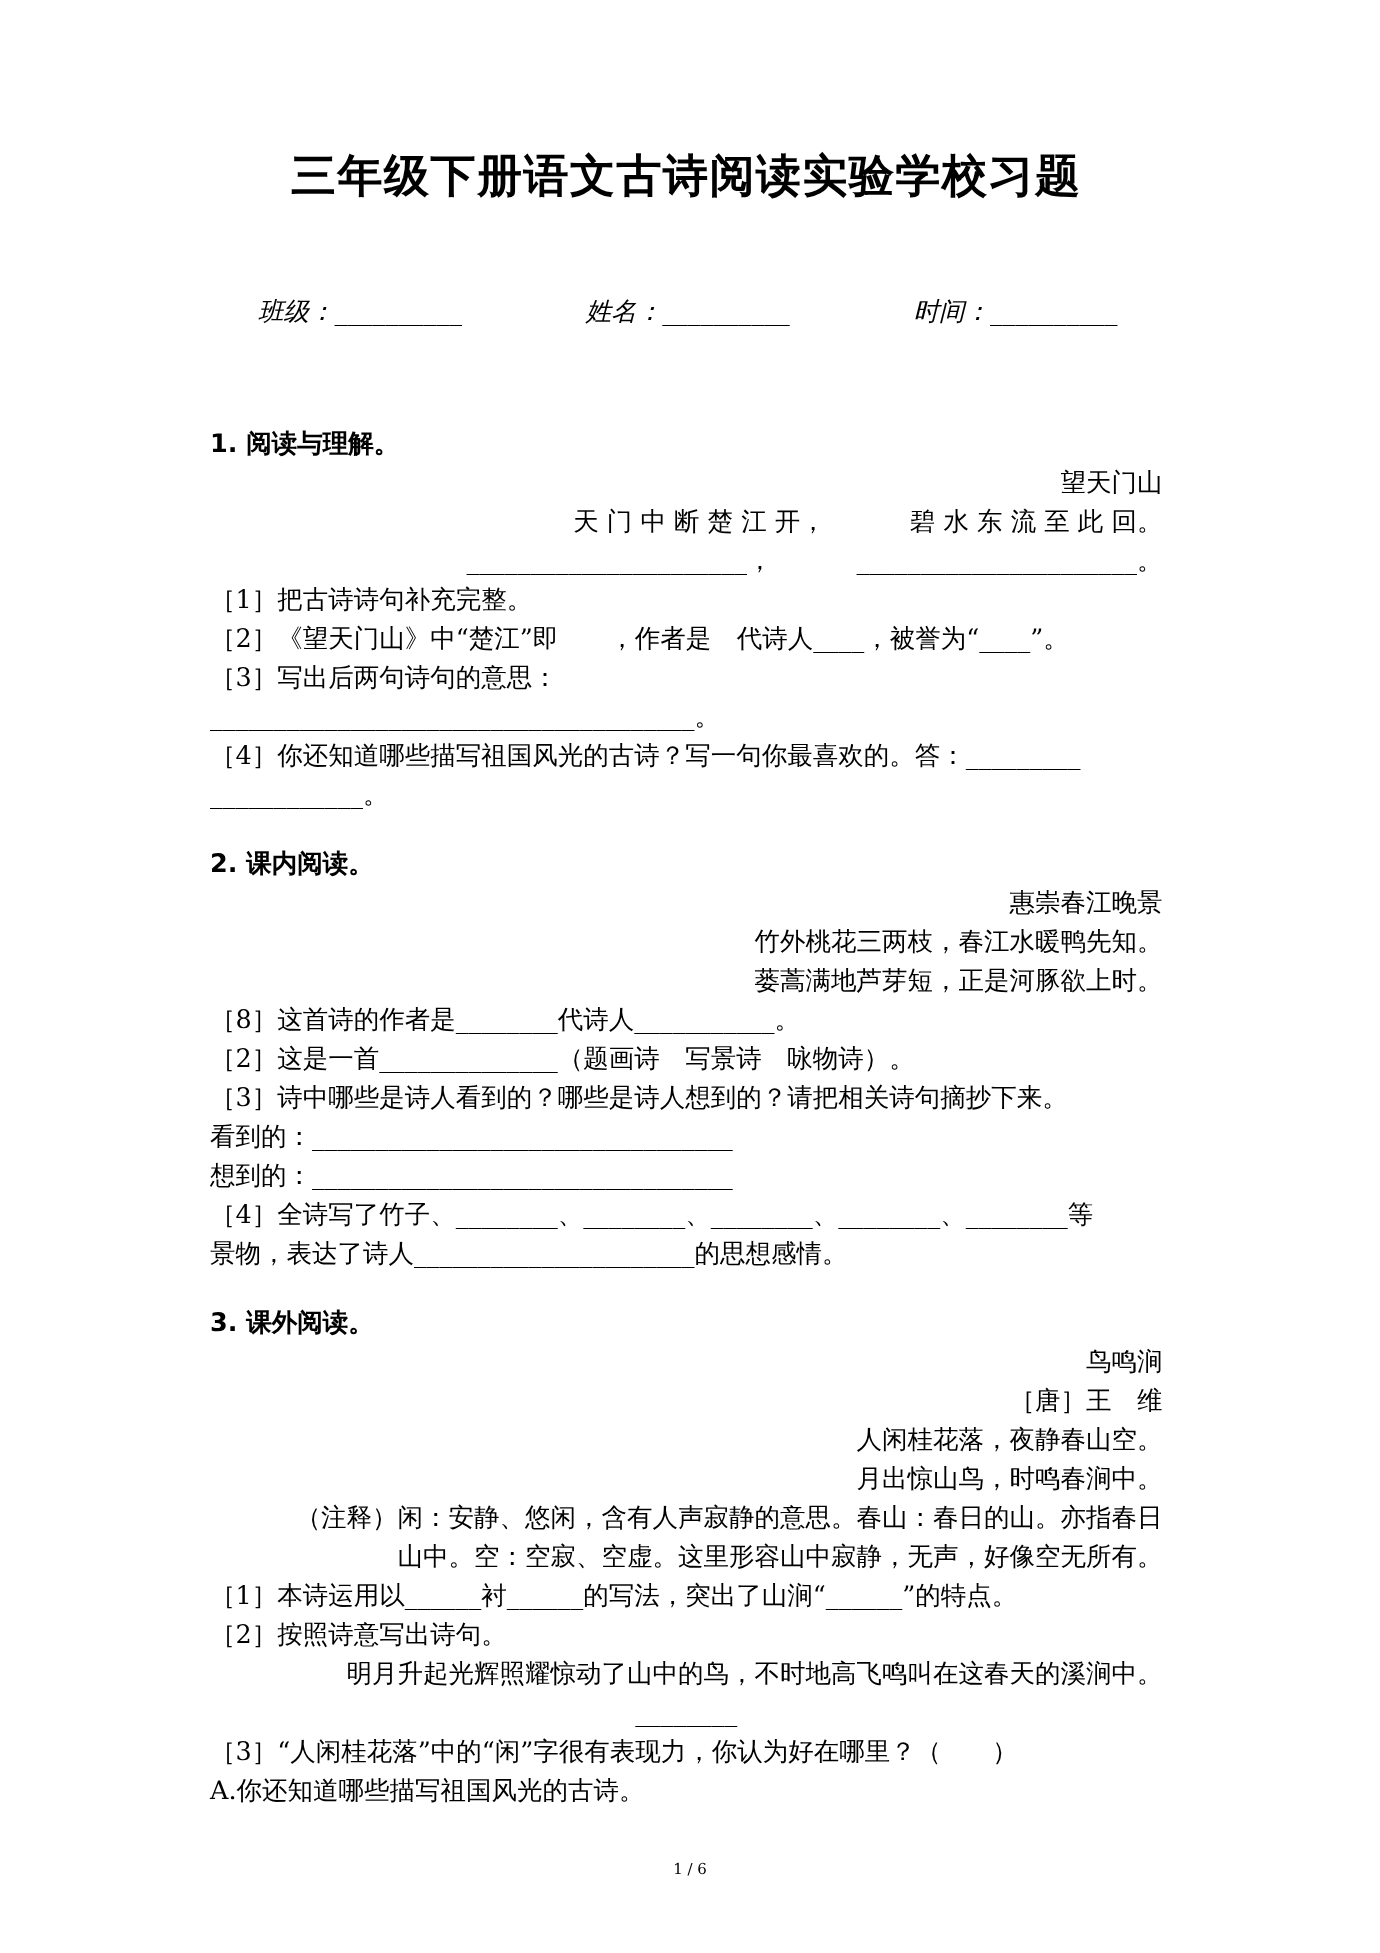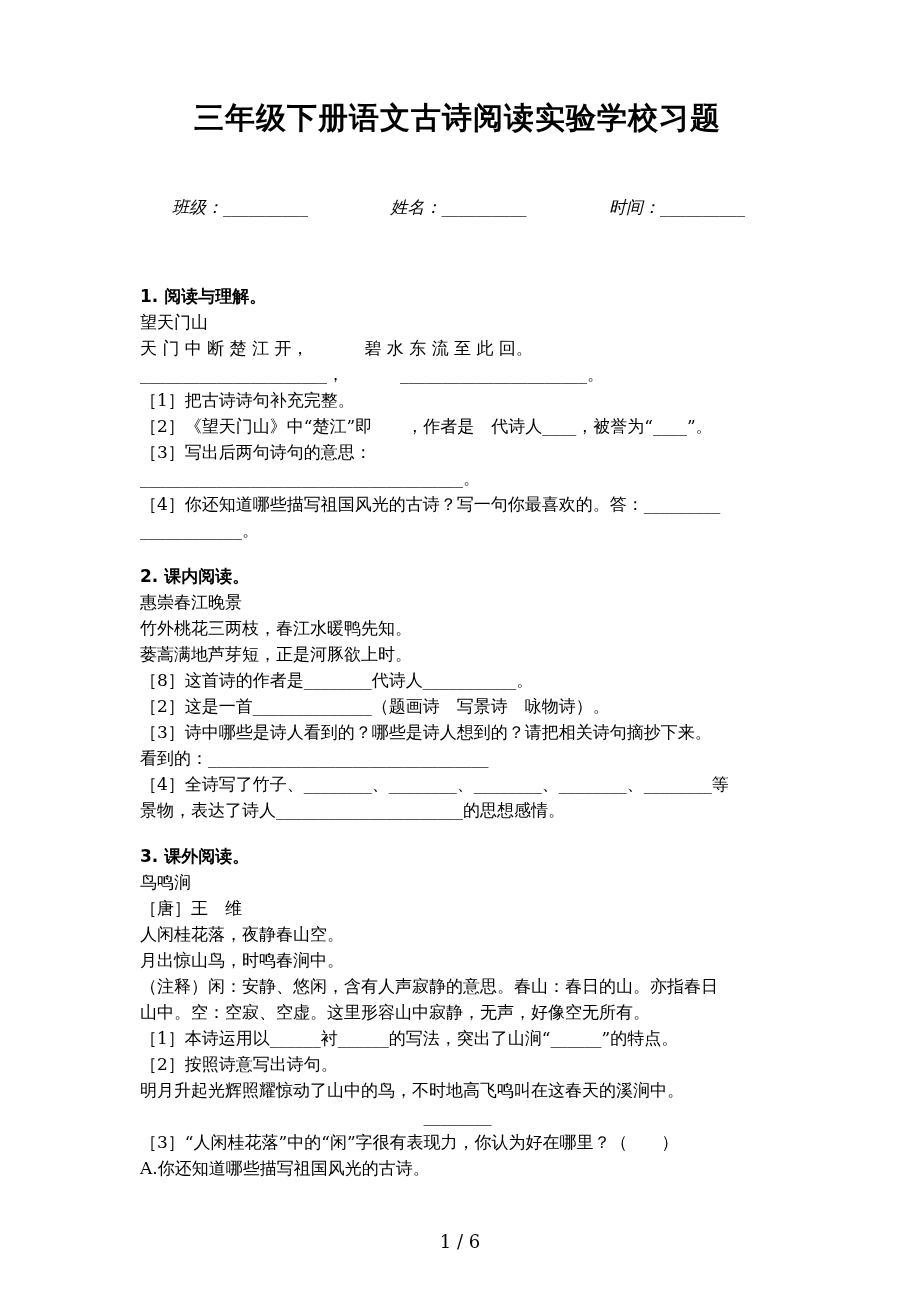--- a/index.html
+++ b/index.html
@@ -33,32 +33,32 @@
     font-style: italic;
   }
   .info-item { white-space: nowrap; }
   .blank { letter-spacing: 0; }
   .line {
     line-height: 26px;
     min-height: 26px;
     white-space: nowrap;
   }
   .L { text-align: center; }
-  .C { text-align: left; }
+  .C { text-align: right; }
   .R { text-align: left; }
   .section-gap { margin-top: 20px; }
   .heading { font-family: "DejaVu Sans", "Liberation Sans", sans-serif; font-weight: 700; }
   .gap { display: inline-block; width: 56px; }
   .footer {
     position: absolute;
     left: 0;
     right: 0;
     bottom: 50px;
     text-align: center;
-    font-size: 18px;
+    font-size: 10px;
   }
 </style>
 </head>
 <body>
 
 <div class="page">
 
   <h1 class="doc-title">三年级下册语文古诗阅读实验学校习题</h1>
 
   <div class="info-row">
@@ -81,20 +81,21 @@
     <div class="line R">____________。</div>
 
     <div class="line R heading section-gap">2. 课内阅读。</div>
     <div class="line C">惠崇春江晚景</div>
     <div class="line C">竹外桃花三两枝，春江水暖鸭先知。</div>
     <div class="line C">蒌蒿满地芦芽短，正是河豚欲上时。</div>
     <div class="line R">［8］这首诗的作者是________代诗人___________。</div>
     <div class="line R">［2］这是一首______________（题画诗　写景诗　咏物诗）。</div>
     <div class="line R">［3］诗中哪些是诗人看到的？哪些是诗人想到的？请把相关诗句摘抄下来。</div>
     <div class="line R">看到的：_________________________________</div>
+    <div class="line R">想到的：_________________________________</div>
     <div class="line R">［4］全诗写了竹子、________、________、________、________、________等</div>
     <div class="line R">景物，表达了诗人______________________的思想感情。</div>
 
     <div class="line R heading section-gap">3. 课外阅读。</div>
     <div class="line C">鸟鸣涧</div>
     <div class="line C">［唐］王　维</div>
     <div class="line C">人闲桂花落，夜静春山空。</div>
     <div class="line C">月出惊山鸟，时鸣春涧中。</div>
     <div class="line C">（注释）闲：安静、悠闲，含有人声寂静的意思。春山：春日的山。亦指春日</div>
     <div class="line C">山中。空：空寂、空虚。这里形容山中寂静，无声，好像空无所有。</div>

